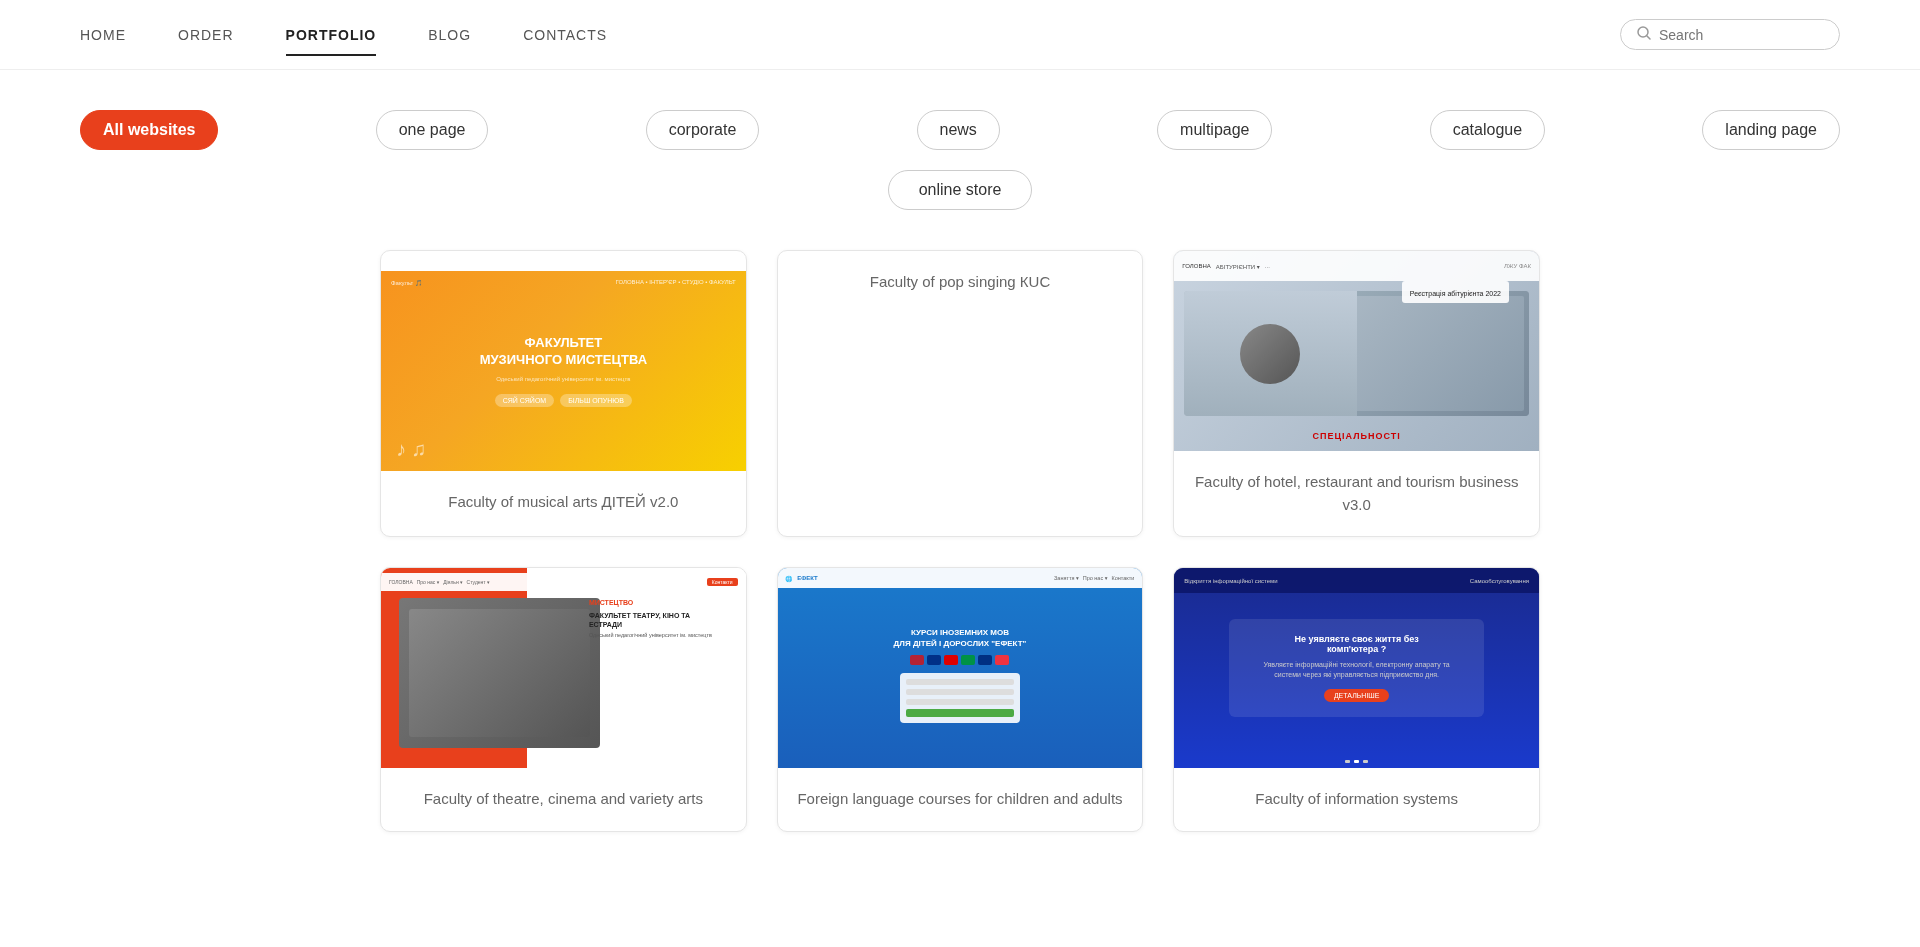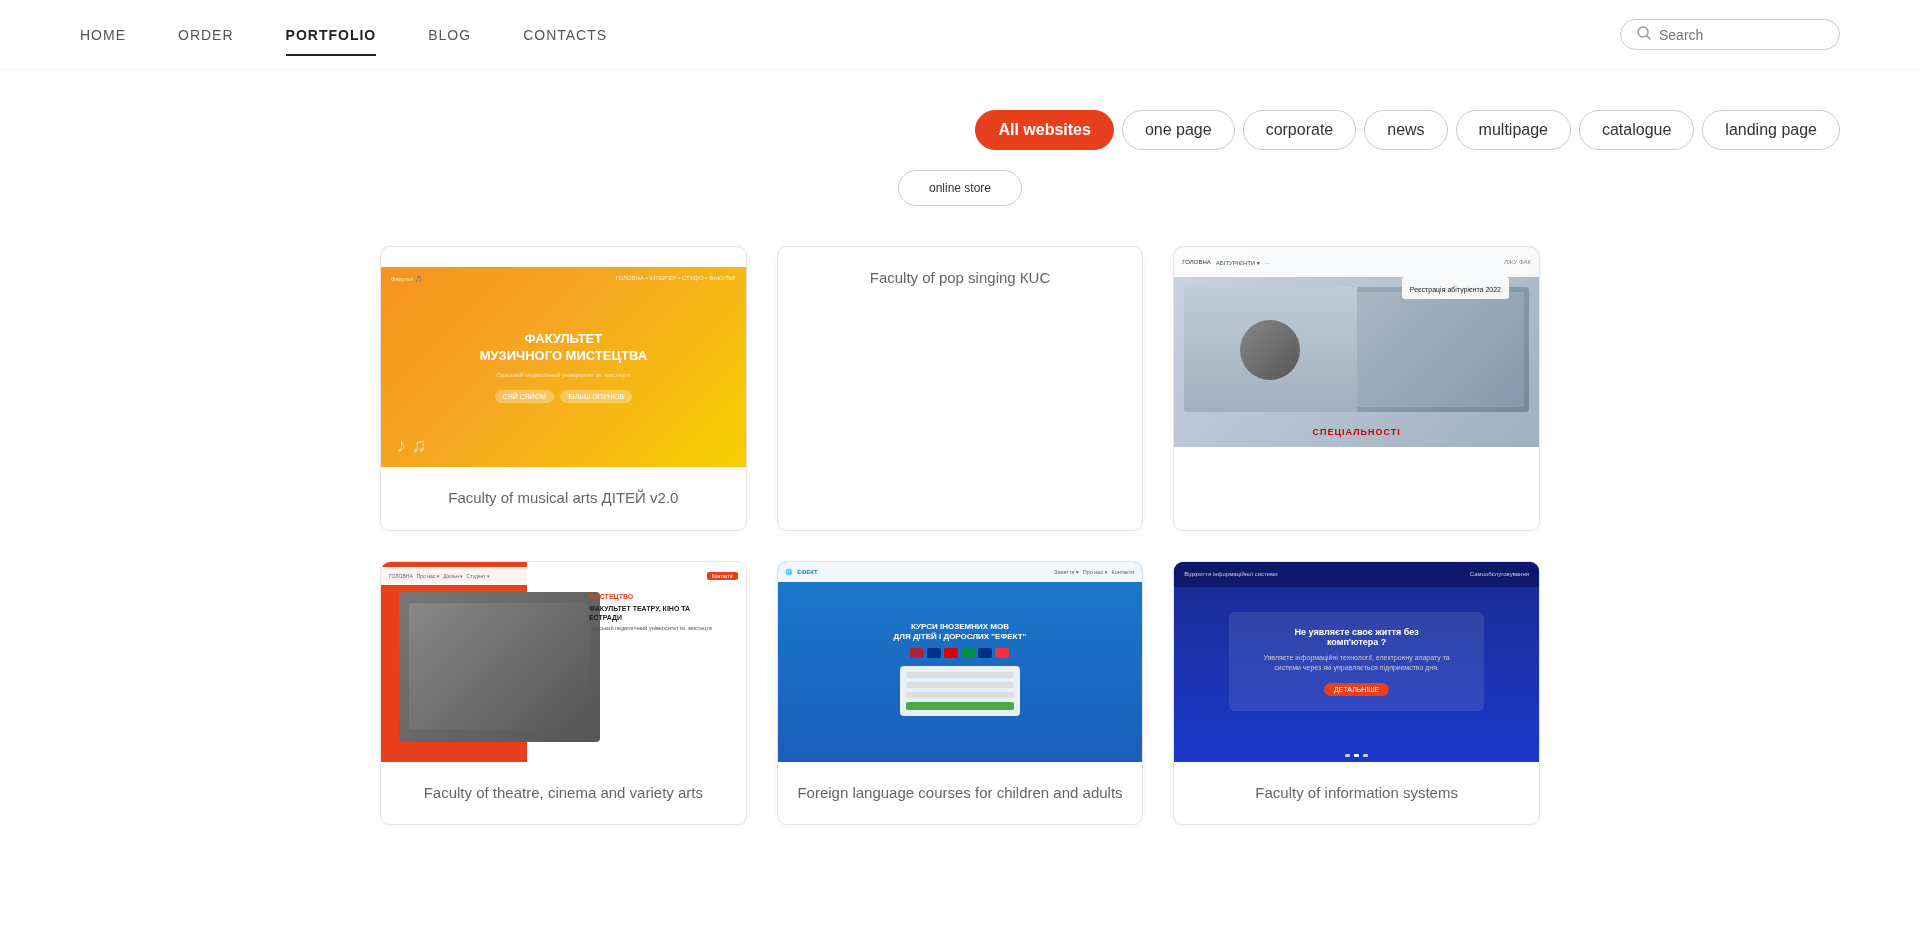--- a/index.html
+++ b/index.html
@@ -52,21 +52,21 @@
     }
     .search-icon-svg {
       color: #999;
       font-size: 14px;
     }
 
     
     .filter-section {
       display: flex;
       flex-wrap: wrap;
-      justify-content: flex-end;
+      justify-content: space-between;
       gap: 8px;
       padding: 40px 80px 10px;
     }
     .filter-btn {
       padding: 10px 22px;
       border-radius: 25px;
       border: 1.5px solid #ccc;
       background: #fff;
       font-size: 16px;
       cursor: pointer;
@@ -85,21 +85,21 @@
     .filter-section-row2 {
       display: flex;
       justify-content: center;
       padding: 10px 80px 30px;
     }
     .filter-btn-secondary {
       padding: 10px 30px;
       border-radius: 25px;
       border: 1.5px solid #ccc;
       background: #fff;
-      font-size: 12px;
+      font-size: 16px;
       cursor: pointer;
       color: #333;
     }
 
     
     .portfolio-grid {
       display: grid;
       grid-template-columns: repeat(3, 1fr);
       gap: 30px;
       padding: 10px 120px 60px;
@@ -436,20 +436,21 @@
         <div style="position:absolute; left:0; top:0; bottom:0; width:50%; background:linear-gradient(180deg,#c0ccd8,#a0b0bc); display:flex; align-items:center; justify-content:center;">
           <div style="width:60px; height:60px; border-radius:50%; background:linear-gradient(135deg,#888,#555); display:flex; align-items:center; justify-content:center; overflow:hidden;">
           </div>
         </div>
       </div>
       <div style="position:absolute; top: 30px; right: 30px; background:rgba(255,255,255,0.9); padding:4px 8px; border-radius:3px;">
         <span style="font-size:7px; color:#222;">Реєстрація абітурієнта 2022</span>
       </div>
       <div class="card3-red-text" style="bottom:10px;">СПЕЦІАЛЬНОСТІ</div>
     </div>
+      <div class="portfolio-card-label">Faculty of hotel, restaurant and tourism business v3.0</div>
     </div>
     <div class="portfolio-card">
       <div class="img-placeholder card4-bg img-placeholder">
       <div class="card4-left"></div>
       <div class="card4-crowd" style="display:flex;align-items:center;justify-content:center;">
         <div style="width:90%; height:85%; background:linear-gradient(135deg,#888,#555); border-radius:3px;"></div>
       </div>
       <div class="card4-text">
         <div class="card4-title-text">МИСТЕЦТВО</div>
         <div style="font-size:7px; font-weight:700; color:#222; text-transform:uppercase; line-height:1.3; margin-bottom:3px;">ФАКУЛЬТЕТ ТЕАТРУ, КІНО ТА<br>ЕСТРАДИ</div>

